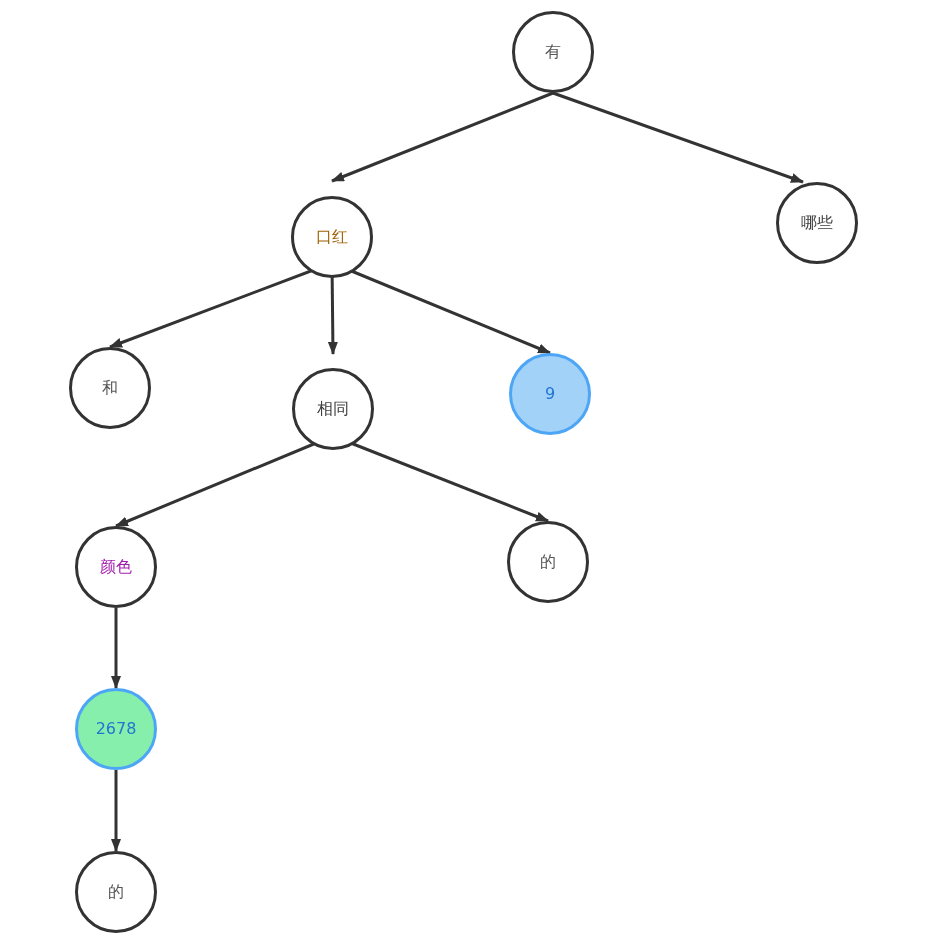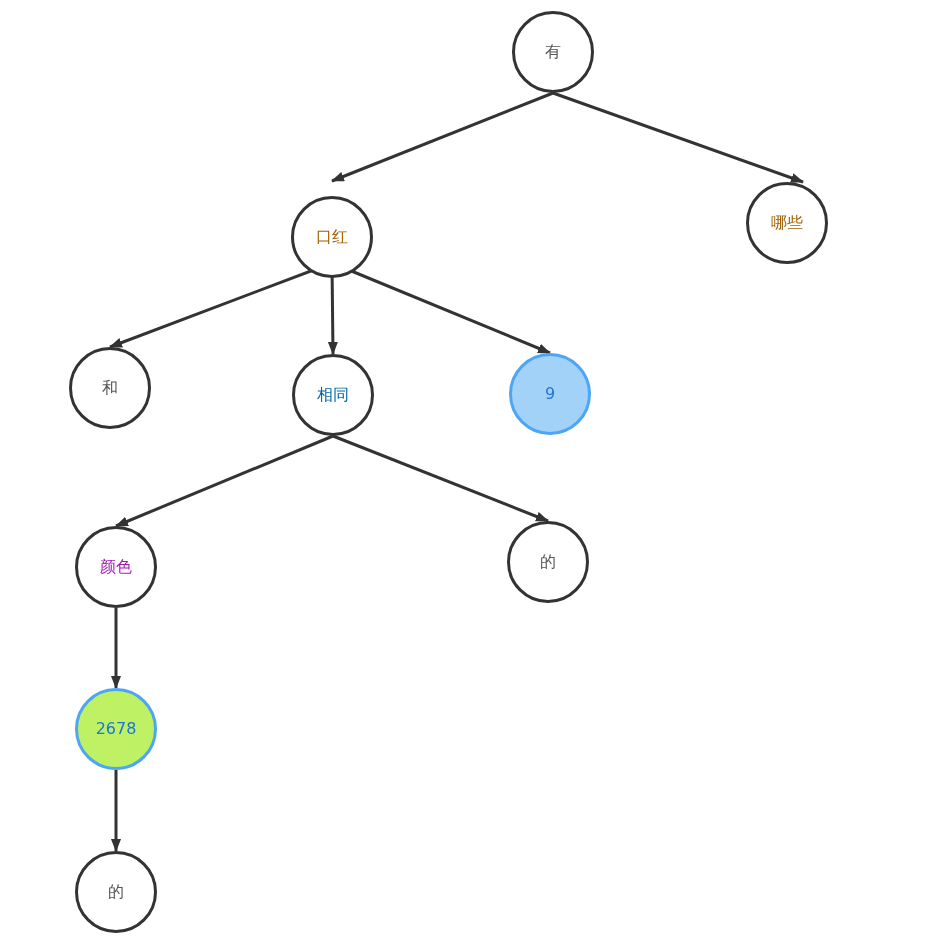--- a/index.html
+++ b/index.html
@@ -65,38 +65,38 @@
         <line x1="116" y1="770" x2="116" y2="851" stroke="#333333" stroke-width="3" marker-end="url(#arrowhead)"></line>
       </g>
   </svg>
   <div id="nodes-layer">
       <div class="node" style="left: 512px; top: 11px; width: 82px; height: 82px; border: 3px solid rgb(51, 51, 51); background: rgb(255, 255, 255); color: rgb(85, 85, 85);">
         <span>有</span>
       </div>
       <div class="node" style="left: 291px; top: 196px; width: 82px; height: 82px; border: 3px solid rgb(51, 51, 51); background: rgb(255, 255, 255); color: #a16207; font-family: Liberation Serif, serif;">
         <span>口红</span>
       </div>
-      <div class="node" style="left: 746px; top: 182px; width: 82px; height: 82px; border: 3px solid rgb(51, 51, 51); background: rgb(255, 255, 255); color: #a16207;">
+      <div class="node" style="left: 776px; top: 182px; width: 82px; height: 82px; border: 3px solid rgb(51, 51, 51); background: rgb(255, 255, 255); color: #404040;">
         <span>哪些</span>
       </div>
       <div class="node" style="left: 69px; top: 347px; width: 82px; height: 82px; border: 3px solid rgb(51, 51, 51); background: rgb(255, 255, 255); color: rgb(85, 85, 85);">
         <span>和</span>
       </div>
-      <div class="node" style="left: 292px; top: 354px; width: 82px; height: 82px; border: 3px solid rgb(51, 51, 51); background: rgb(255, 255, 255); color: #0369a1;">
+      <div class="node" style="left: 292px; top: 368px; width: 82px; height: 82px; border: 3px solid rgb(51, 51, 51); background: rgb(255, 255, 255); color: #404040;">
         <span>相同</span>
       </div>
       <div class="node" style="left: 509px; top: 353px; width: 82px; height: 82px; border: 3px solid rgb(77, 166, 245); background: rgb(163, 210, 249); color: rgb(33, 118, 210);">
         <span>9</span>
       </div>
       <div class="node" style="left: 75px; top: 526px; width: 82px; height: 82px; border: 3px solid rgb(51, 51, 51); background: rgb(255, 255, 255); color: #a21caf;">
         <span>颜色</span>
       </div>
       <div class="node" style="left: 507px; top: 521px; width: 82px; height: 82px; border: 3px solid rgb(51, 51, 51); background: rgb(255, 255, 255); color: rgb(85, 85, 85);">
         <span>的</span>
       </div>
-      <div class="node" style="left: 75px; top: 688px; width: 82px; height: 82px; border: 3px solid rgb(77, 166, 245); background: #bef264; color: rgb(33, 118, 210); align-items: center;">
+      <div class="node" style="left: 75px; top: 688px; width: 82px; height: 82px; border: 3px solid rgb(77, 166, 245); background: #86efac; color: rgb(33, 118, 210); align-items: center;">
         <span>2678</span>
       </div>
       <div class="node" style="left: 75px; top: 851px; width: 82px; height: 82px; border: 3px solid rgb(51, 51, 51); background: rgb(255, 255, 255); color: rgb(85, 85, 85);">
         <span>的</span>
       </div>
     </div>
 </div>
 
 </body></html>

